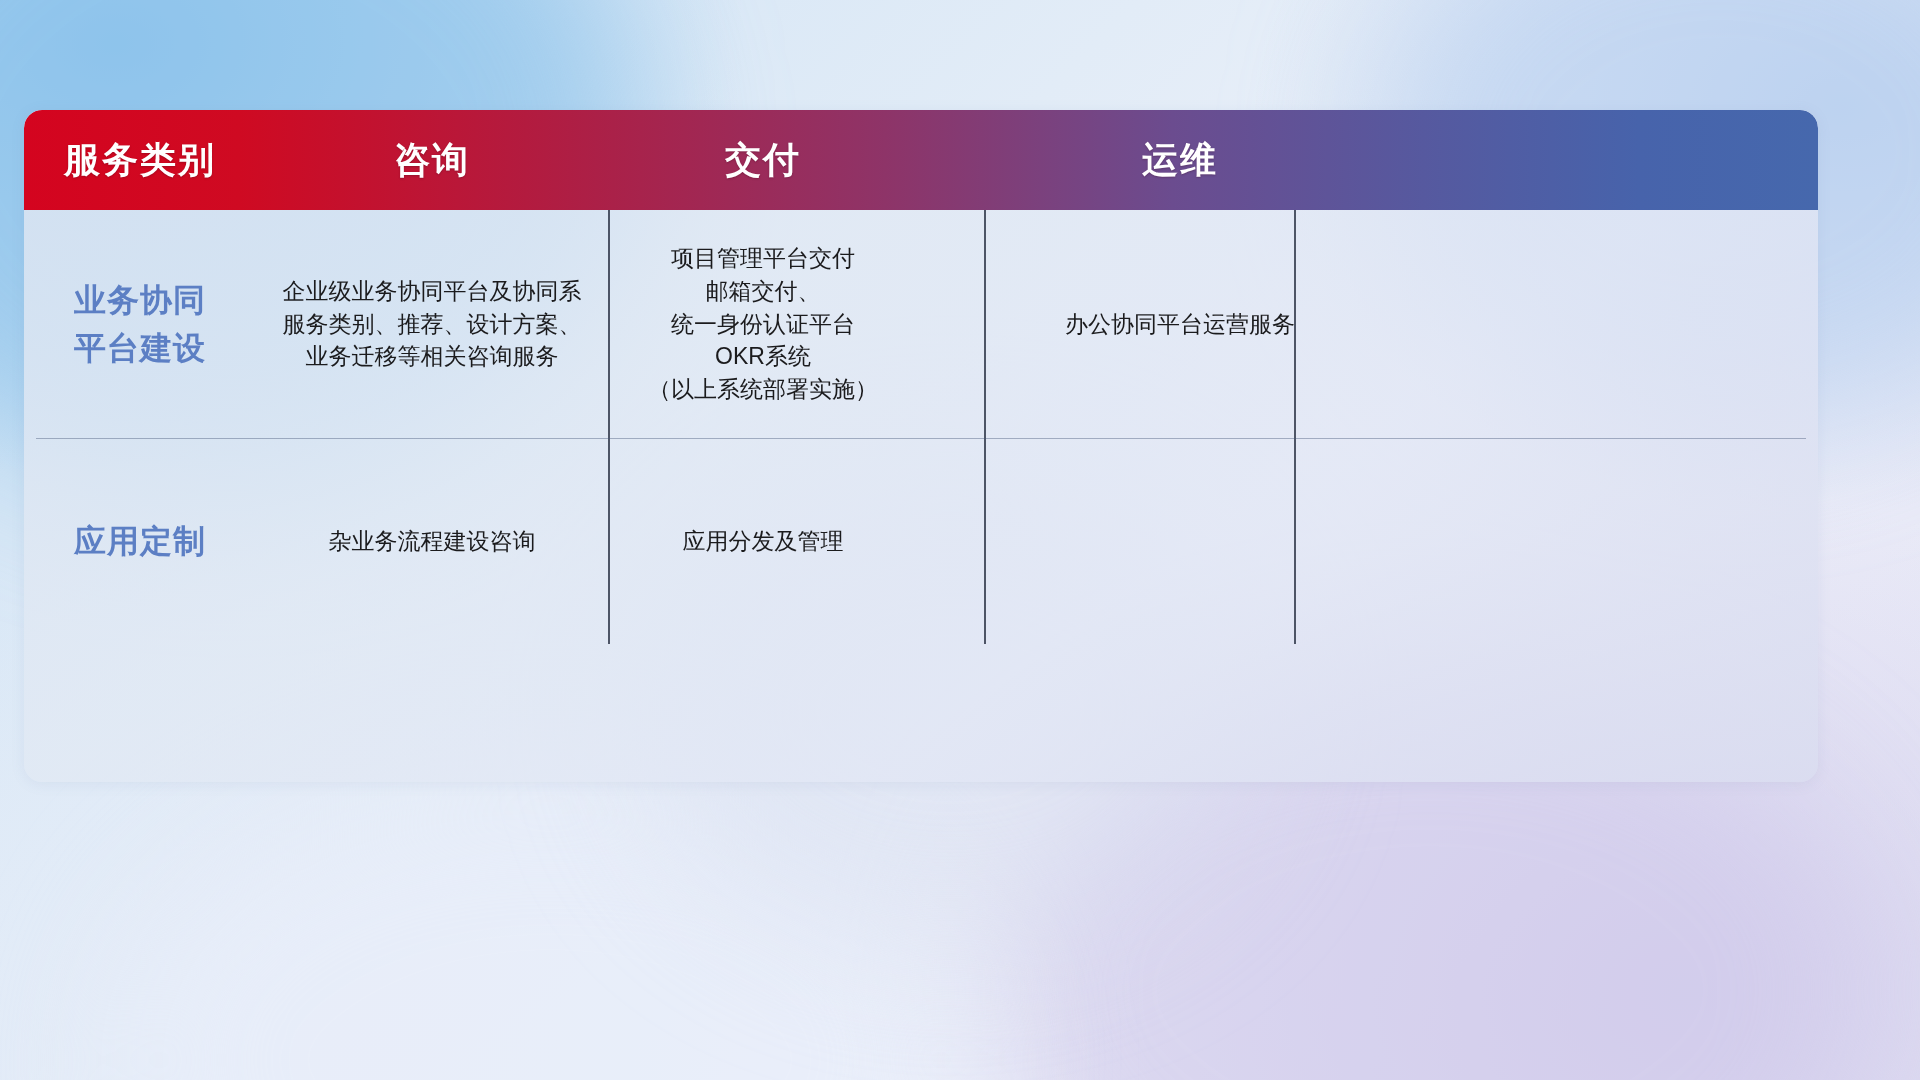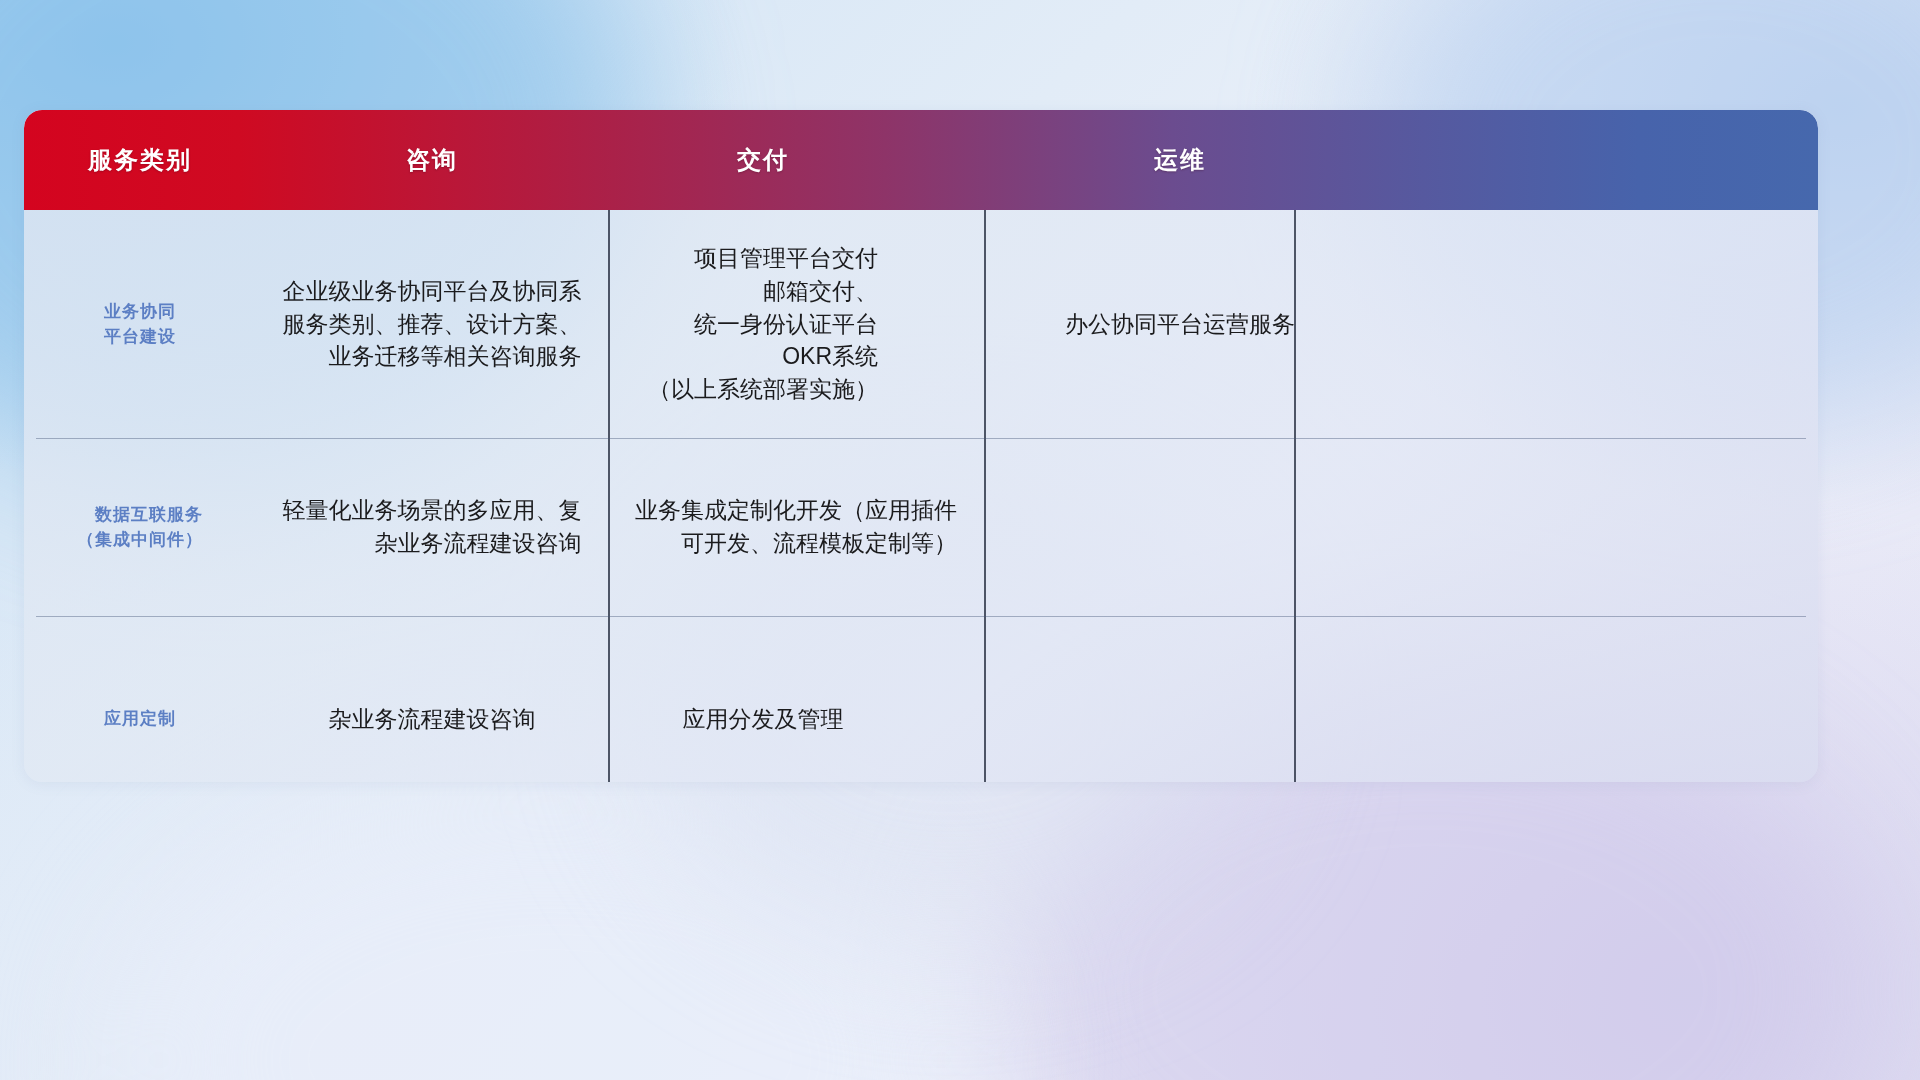--- a/index.html
+++ b/index.html
@@ -69,21 +69,21 @@
        #6b4c8f 64%,
        #56599f 78%,
        #4763ab 90%,
        #4668ad 100%);
   }
   .th {
     display: flex;
     align-items: center;
     justify-content: center;
     color: #ffffff;
-    font-size: 24px;
+    font-size: 36px;
     font-weight: bold;
     letter-spacing: 2px;
     text-shadow: 0 1px 2px rgba(60,10,30,0.30);
   }
 
   
   .tbody { position: relative; }
   .trow {
     display: flex;
     align-items: stretch;
@@ -100,32 +100,32 @@
     right: 12px;
     top: 0;
     height: 1px;
     background: rgba(70,86,118,0.42);
   }
 
   .td {
     display: flex;
     align-items: center;
     justify-content: center;
-    text-align: right;
+    text-align: center;
     padding: 22px 16px;
     box-sizing: border-box;
     font-size: 23px;
     line-height: 1.42;
     color: #1b1b1d;
     white-space: pre-line;
   }
   .td.cat {
     color: #5c7fc4;
     font-weight: bold;
-    font-size: 17px;
+    font-size: 32px;
     line-height: 1.5;
     letter-spacing: 1px;
   }
 
   
   .c0 { width: 232px; }
   .c1 { width: 352px; }
   .c2 { width: 376px; }
   .c3 { width: 310px; }
   .c4 { width: 524px; }
@@ -175,30 +175,20 @@
 服务类别、推荐、设计方案、
 业务迁移等相关咨询服务</div>
       <div class="td c3">项目管理平台交付
 邮箱交付、
 统一身份认证平台
 OKR系统
 （以上系统部署实施）</div>
       <div class="td c4">办公协同平台运营服务</div>
     </div>
 
-    <div class="trow row-2">
-      <div class="td cat c0">数据互联服务
-（集成中间件）</div>
-      <div class="td c1">轻量化业务场景的多应用、复
-杂业务流程建设咨询</div>
-      <div class="td c2">业务集成定制化开发（应用插件
-可开发、流程模板定制等）</div>
-      <div class="td c3"></div>
-      <div class="td c4"></div>
-    </div>
 
     <div class="trow row-3">
       <div class="td cat c0">应用定制</div>
       <div class="td c1">杂业务流程建设咨询</div>
       <div class="td c3">应用分发及管理</div>
       <div class="td c4"></div>
     </div>
 
   </div>
 </div>

